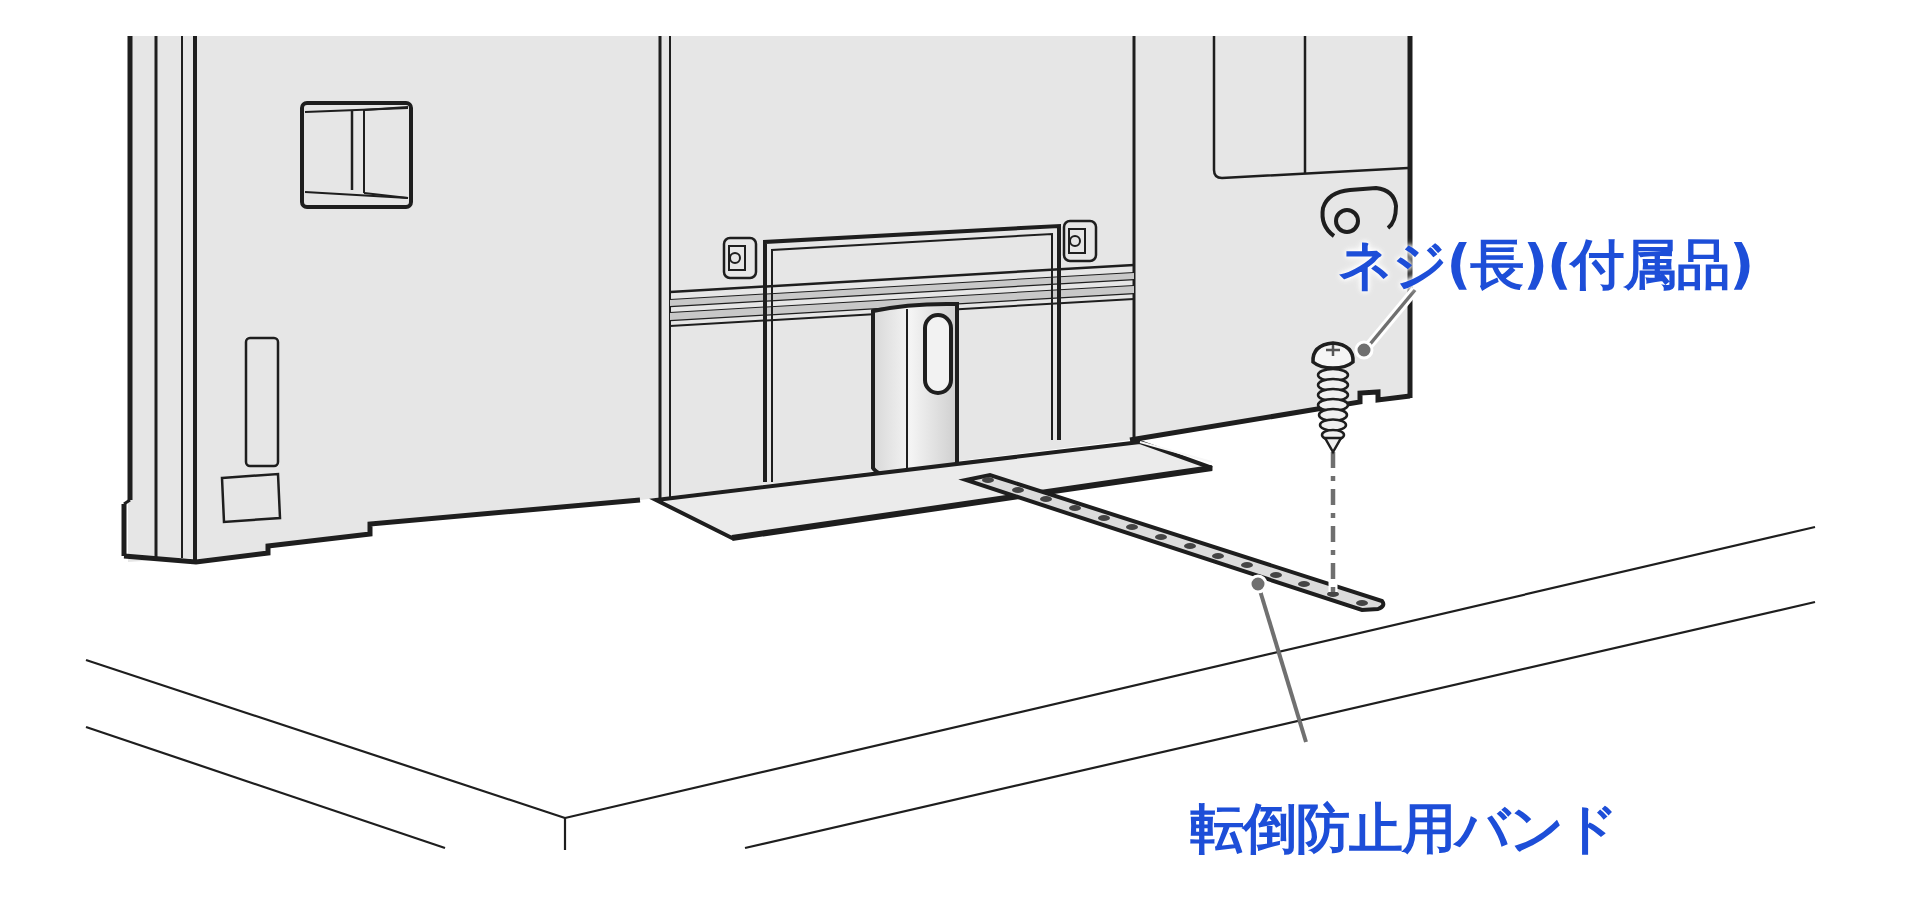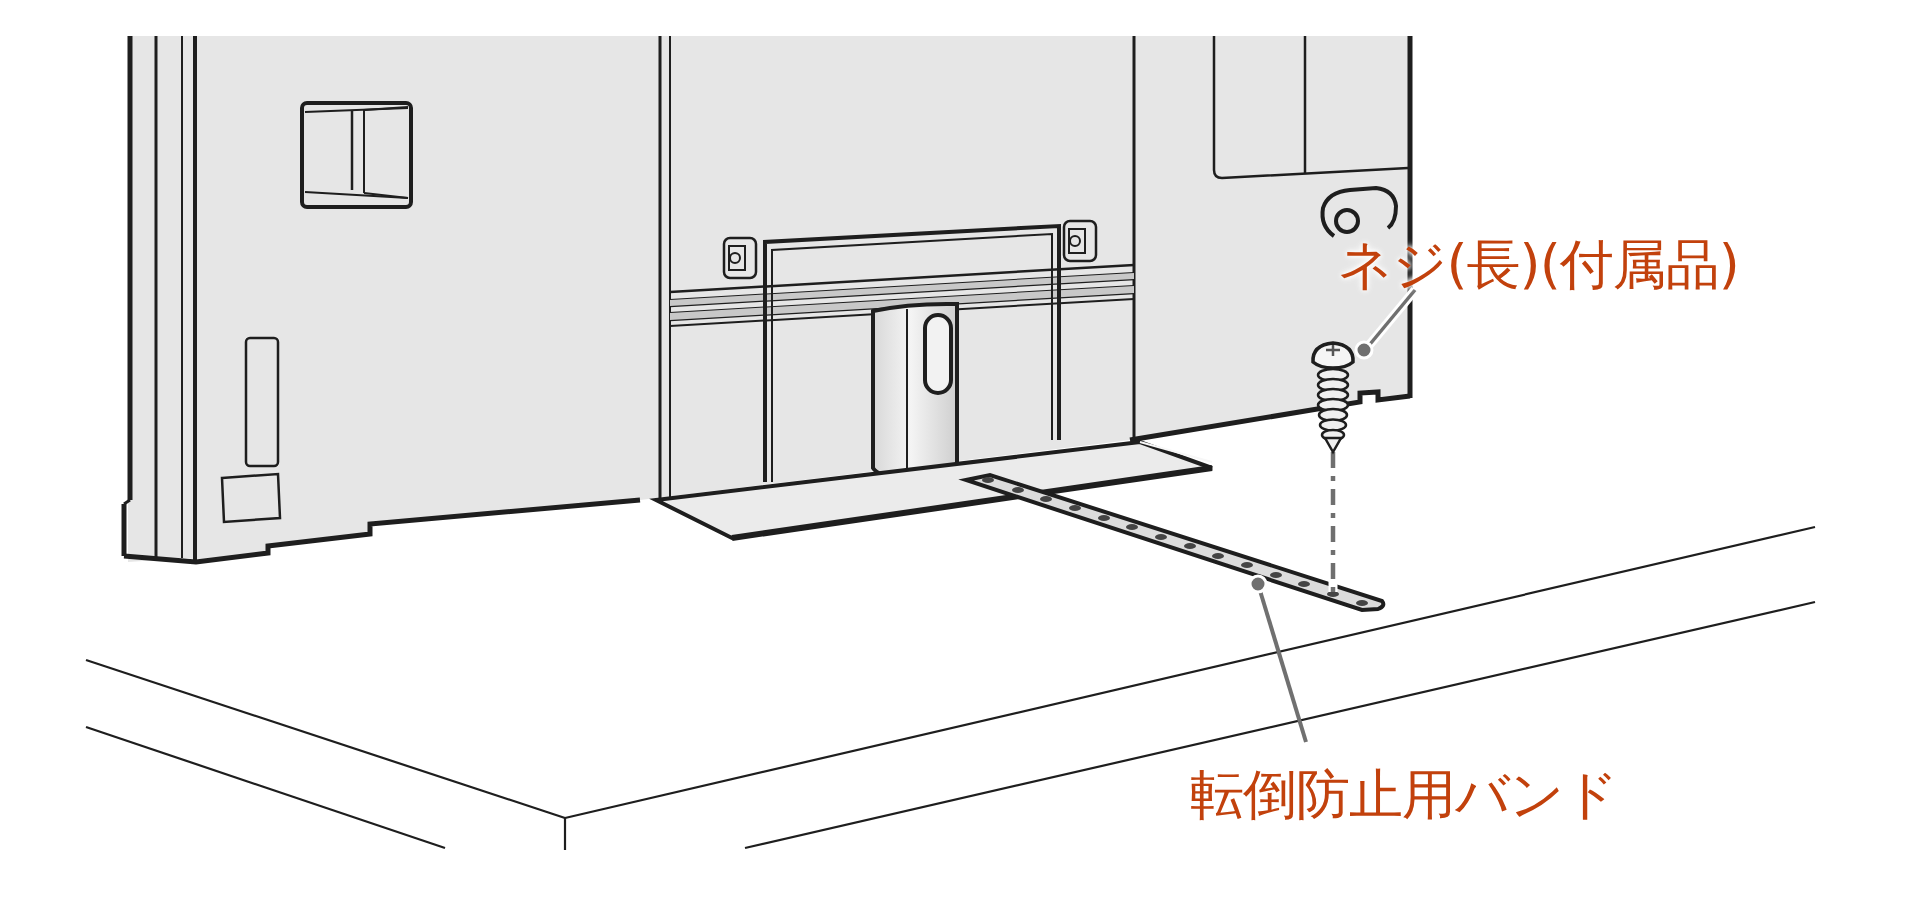--- a/index.html
+++ b/index.html
@@ -1,28 +1,29 @@
 <!DOCTYPE html>
 <html><head>
 <meta charset="utf-8">
 <style>
   html, body { margin: 0; padding: 0; background: #ffffff; }
   body { width: 1920px; height: 900px; overflow: hidden; position: relative; font-family: "DejaVu Sans", sans-serif; }
   #diagram { position: absolute; left: 0; top: 0; width: 1920px; height: 900px; }
   .label {
     position: absolute;
     font-family: "DejaVu Sans", sans-serif;
-    color: #c2410c;
+    color: #1d4ed8;
     font-size: 54px;
     line-height: 1;
     white-space: nowrap;
     letter-spacing: -1px;
+    font-weight: bold;
   }
   #label-screw { left: 1338px; top: 238px; text-shadow: 0 0 4px #fff, 0 0 6px #fff, 0 0 8px #fff; }
-  #label-band { left: 1190px; top: 768px; }
+  #label-band { left: 1190px; top: 802px; }
 </style>
 </head>
 <body>
 
 <svg id="diagram" viewBox="0 0 1920 900" xmlns="http://www.w3.org/2000/svg">
   <defs>
     <linearGradient id="pillarGrad" x1="0" x2="1" y1="0" y2="0">
       <stop offset="0" stop-color="#d8d8d8"></stop>
       <stop offset="0.45" stop-color="#f4f4f4"></stop>
       <stop offset="1" stop-color="#cfcfcf"></stop>

